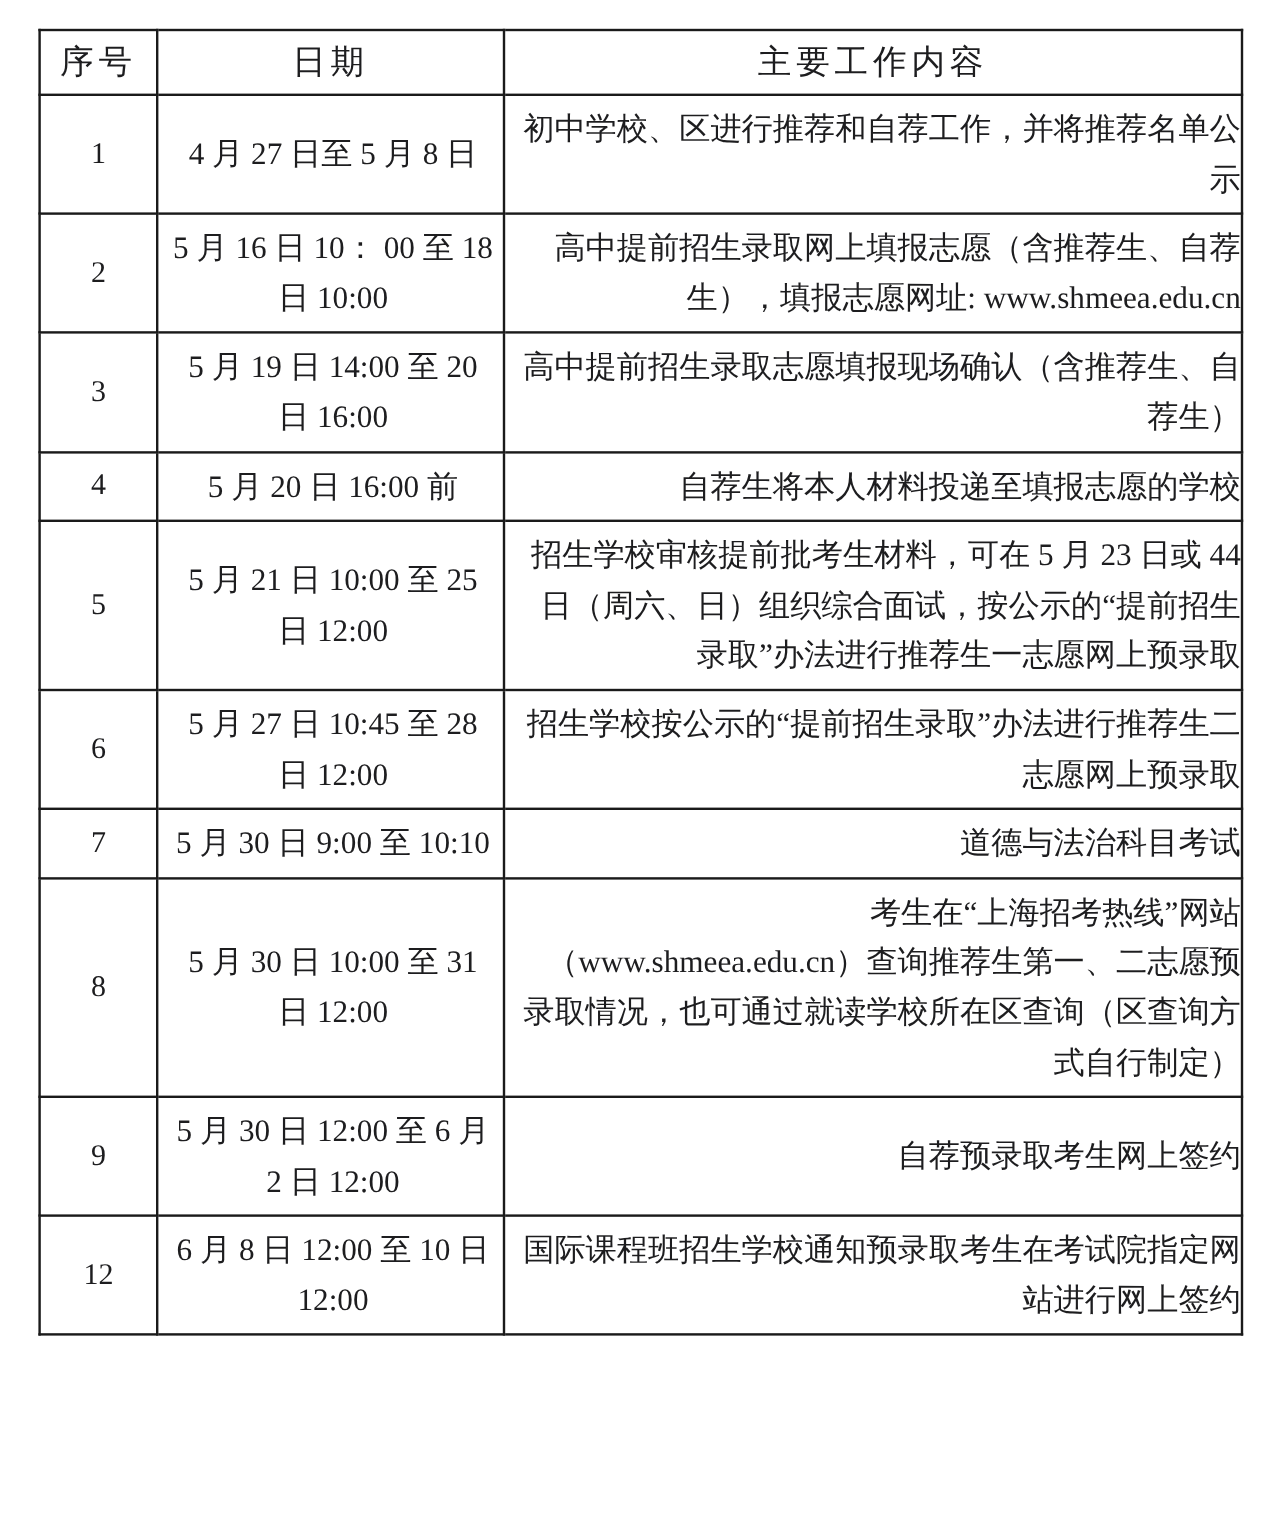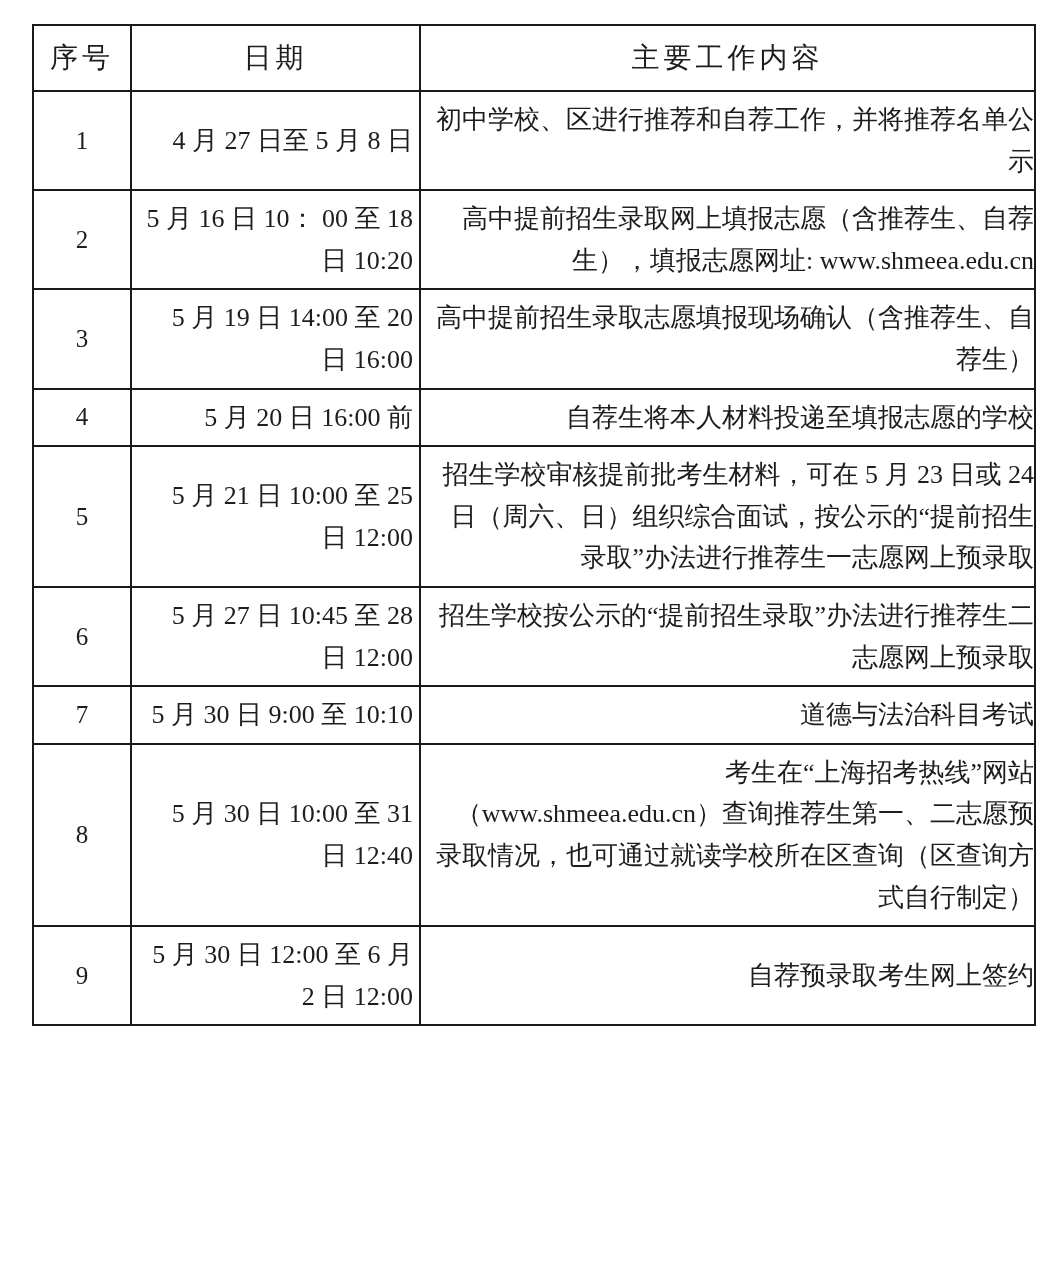--- a/index.html
+++ b/index.html
@@ -29,34 +29,34 @@
     box-sizing: border-box;
   }
   col.c-no { width: 98px; }
   col.c-date { width: 289px; }
   col.c-content { width: 615px; }
   th {
     font-size: 28px;
     font-weight: normal;
     letter-spacing: 4px;
     text-align: center;
-    height: 66px;
+    height: 54px;
     padding: 4px 2px;
   }
   td {
     font-size: 26px;
     line-height: 1.6;
     padding: 7px 8px;
   }
   td.no-cell {
     text-align: center;
     font-size: 25px;
   }
   td.date-cell {
-    text-align: right;
+    text-align: center;
     padding-left: 10px;
     padding-right: 6px;
     margin-left: 29px;
   }
   td.content-cell {
     text-align: right;
     padding-left: 10px;
     padding-right: 0;
     white-space: pre-wrap;
   }
@@ -80,64 +80,69 @@
     </thead>
     <tbody>
   <tr>
     <td class="no-cell">1</td>
     <td class="date-cell">4 月 27 日至 5 月 8 日</td>
     <td class="content-cell">初中学校、区进行推荐和自荐工作，并将推荐名单公示</td>
   </tr>
 
   <tr>
     <td class="no-cell">2</td>
-    <td class="date-cell">5 月 16 日 10： 00 至 18 日 10:20</td>
+    <td class="date-cell">5 月 16 日 10： 00 至 18 日 10:00</td>
     <td class="content-cell">高中提前招生录取网上填报志愿（含推荐生、自荐生），填报志愿网址: www.shmeea.edu.cn</td>
   </tr>
 
   <tr>
     <td class="no-cell">3</td>
     <td class="date-cell">5 月 19 日 14:00 至 20 日 16:00</td>
     <td class="content-cell">高中提前招生录取志愿填报现场确认（含推荐生、自荐生）</td>
   </tr>
 
   <tr>
     <td class="no-cell">4</td>
     <td class="date-cell">5 月 20 日 16:00 前</td>
     <td class="content-cell">自荐生将本人材料投递至填报志愿的学校</td>
   </tr>
 
   <tr>
     <td class="no-cell">5</td>
     <td class="date-cell">5 月 21 日 10:00 至 25 日 12:00</td>
-    <td class="content-cell">招生学校审核提前批考生材料，可在 5 月 23 日或 24 日（周六、日）组织综合面试，按公示的“提前招生录取”办法进行推荐生一志愿网上预录取</td>
+    <td class="content-cell">招生学校审核提前批考生材料，可在 5 月 23 日或 44 日（周六、日）组织综合面试，按公示的“提前招生录取”办法进行推荐生一志愿网上预录取</td>
   </tr>
 
   <tr>
     <td class="no-cell">6</td>
     <td class="date-cell">5 月 27 日 10:45 至 28 日 12:00</td>
     <td class="content-cell">招生学校按公示的“提前招生录取”办法进行推荐生二志愿网上预录取</td>
   </tr>
 
   <tr>
     <td class="no-cell">7</td>
     <td class="date-cell">5 月 30 日 9:00 至 10:10</td>
     <td class="content-cell">道德与法治科目考试</td>
   </tr>
 
   <tr>
     <td class="no-cell">8</td>
-    <td class="date-cell">5 月 30 日 10:00 至 31 日 12:40</td>
+    <td class="date-cell">5 月 30 日 10:00 至 31 日 12:00</td>
     <td class="content-cell">考生在“上海招考热线”网站
 （www.shmeea.edu.cn）查询推荐生第一、二志愿预录取情况，也可通过就读学校所在区查询（区查询方式自行制定）</td>
   </tr>
 
   <tr>
     <td class="no-cell">9</td>
     <td class="date-cell">5 月 30 日 12:00 至 6 月 2 日 12:00</td>
     <td class="content-cell">自荐预录取考生网上签约</td>
   </tr>
 
 
 
+  <tr>
+    <td class="no-cell">12</td>
+    <td class="date-cell">6 月 8 日 12:00 至 10 日 12:00</td>
+    <td class="content-cell">国际课程班招生学校通知预录取考生在考试院指定网站进行网上签约</td>
+  </tr>
 </tbody>
   </table>
 </div>
 
 </body></html>

